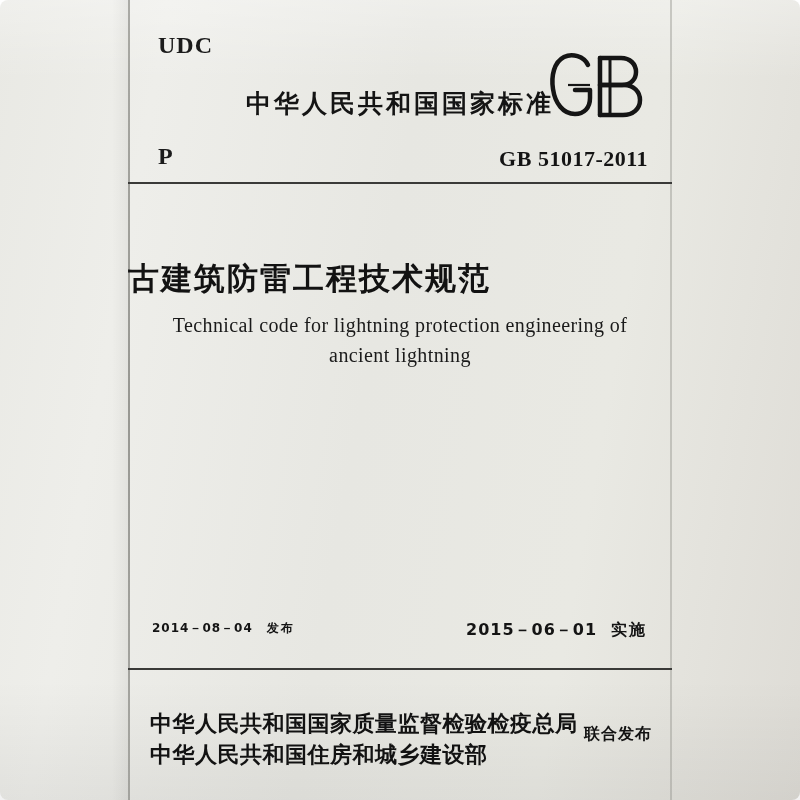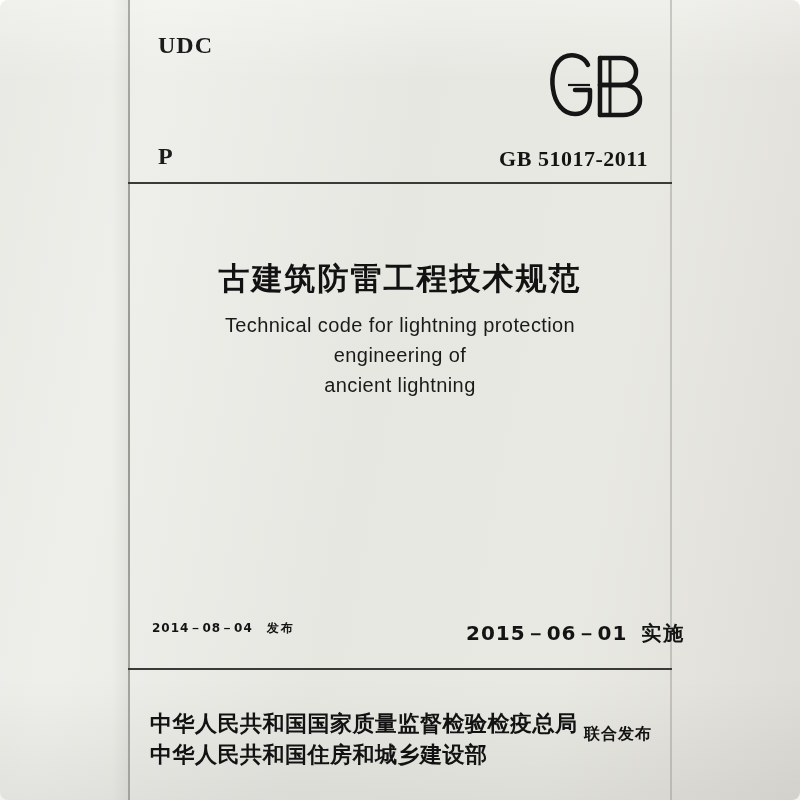--- a/index.html
+++ b/index.html
@@ -134,35 +134,35 @@
   }
   .frame-left { left: 128px; }
   .frame-right { right: 128px; }
 
   
   .title-cn {
     position: absolute;
     left: 128px;
     right: 128px;
     top: 258px;
-    text-align: center;
+    text-align: left;
     font-family: "DejaVu Sans", sans-serif;
     font-weight: bold;
     font-size: 31px;
     letter-spacing: 2px;
     color: #121212;
     z-index: 5;
   }
   .title-en {
     position: absolute;
     left: 168px;
     right: 168px;
     top: 310px;
     text-align: center;
-    font-family: Liberation Sans, sans-serif;
+    font-family: Liberation Serif, serif;
     font-size: 20px;
     line-height: 30px;
     letter-spacing: 0.4px;
     color: #1a1a1a;
     z-index: 5;
   }
 
   
   .date-issue {
     position: absolute;
@@ -176,21 +176,21 @@
     z-index: 5;
   }
   .date-issue .word { margin-left: 14px; letter-spacing: 2px; }
 
   .date-effect {
     position: absolute;
     left: 466px;
     top: 620px;
     font-family: "DejaVu Sans", sans-serif;
     font-weight: bold;
-    font-size: 20px;
+    font-size: 16px;
     color: #141414;
     letter-spacing: 1px;
     z-index: 5;
   }
   .date-effect .word { margin-left: 14px; letter-spacing: 2px; }
 
   
   .publisher {
     position: absolute;
     left: 150px;
@@ -221,20 +221,21 @@
 
 <div id="cover">
 
   <div class="frame-left"></div>
   <div class="frame-right"></div>
   <div class="spine-shadow"></div>
   <div class="spine"></div>
 
   <div class="udc">UDC</div>
   <div class="p-letter">P</div>
+  <div class="nat-standard">中华人民共和国国家标准</div>
   <div class="code-no">GB 51017-2011</div>
 
   <div class="gb-logo">
     <svg width="108" height="78" viewBox="0 0 108 78" xmlns="http://www.w3.org/2000/svg">
       <g fill="none" stroke="#151515" stroke-width="4.5" stroke-linecap="round" stroke-linejoin="round">
 
         <path d="M44 17 C40 8, 28 5, 20 9 C10 14, 7 28, 9 41 C11 55, 19 66, 31 66 C40 66, 46 60, 46 50 L46 42 L31 42"></path>
 
         <path d="M56 10 L77 10 C86 10, 92 16, 92 24 C92 31, 87 37, 78 37 L56 37"></path>
         <path d="M56 37 L80 37 C90 37, 96 44, 96 52 C96 61, 89 67, 79 67 L56 67"></path>

